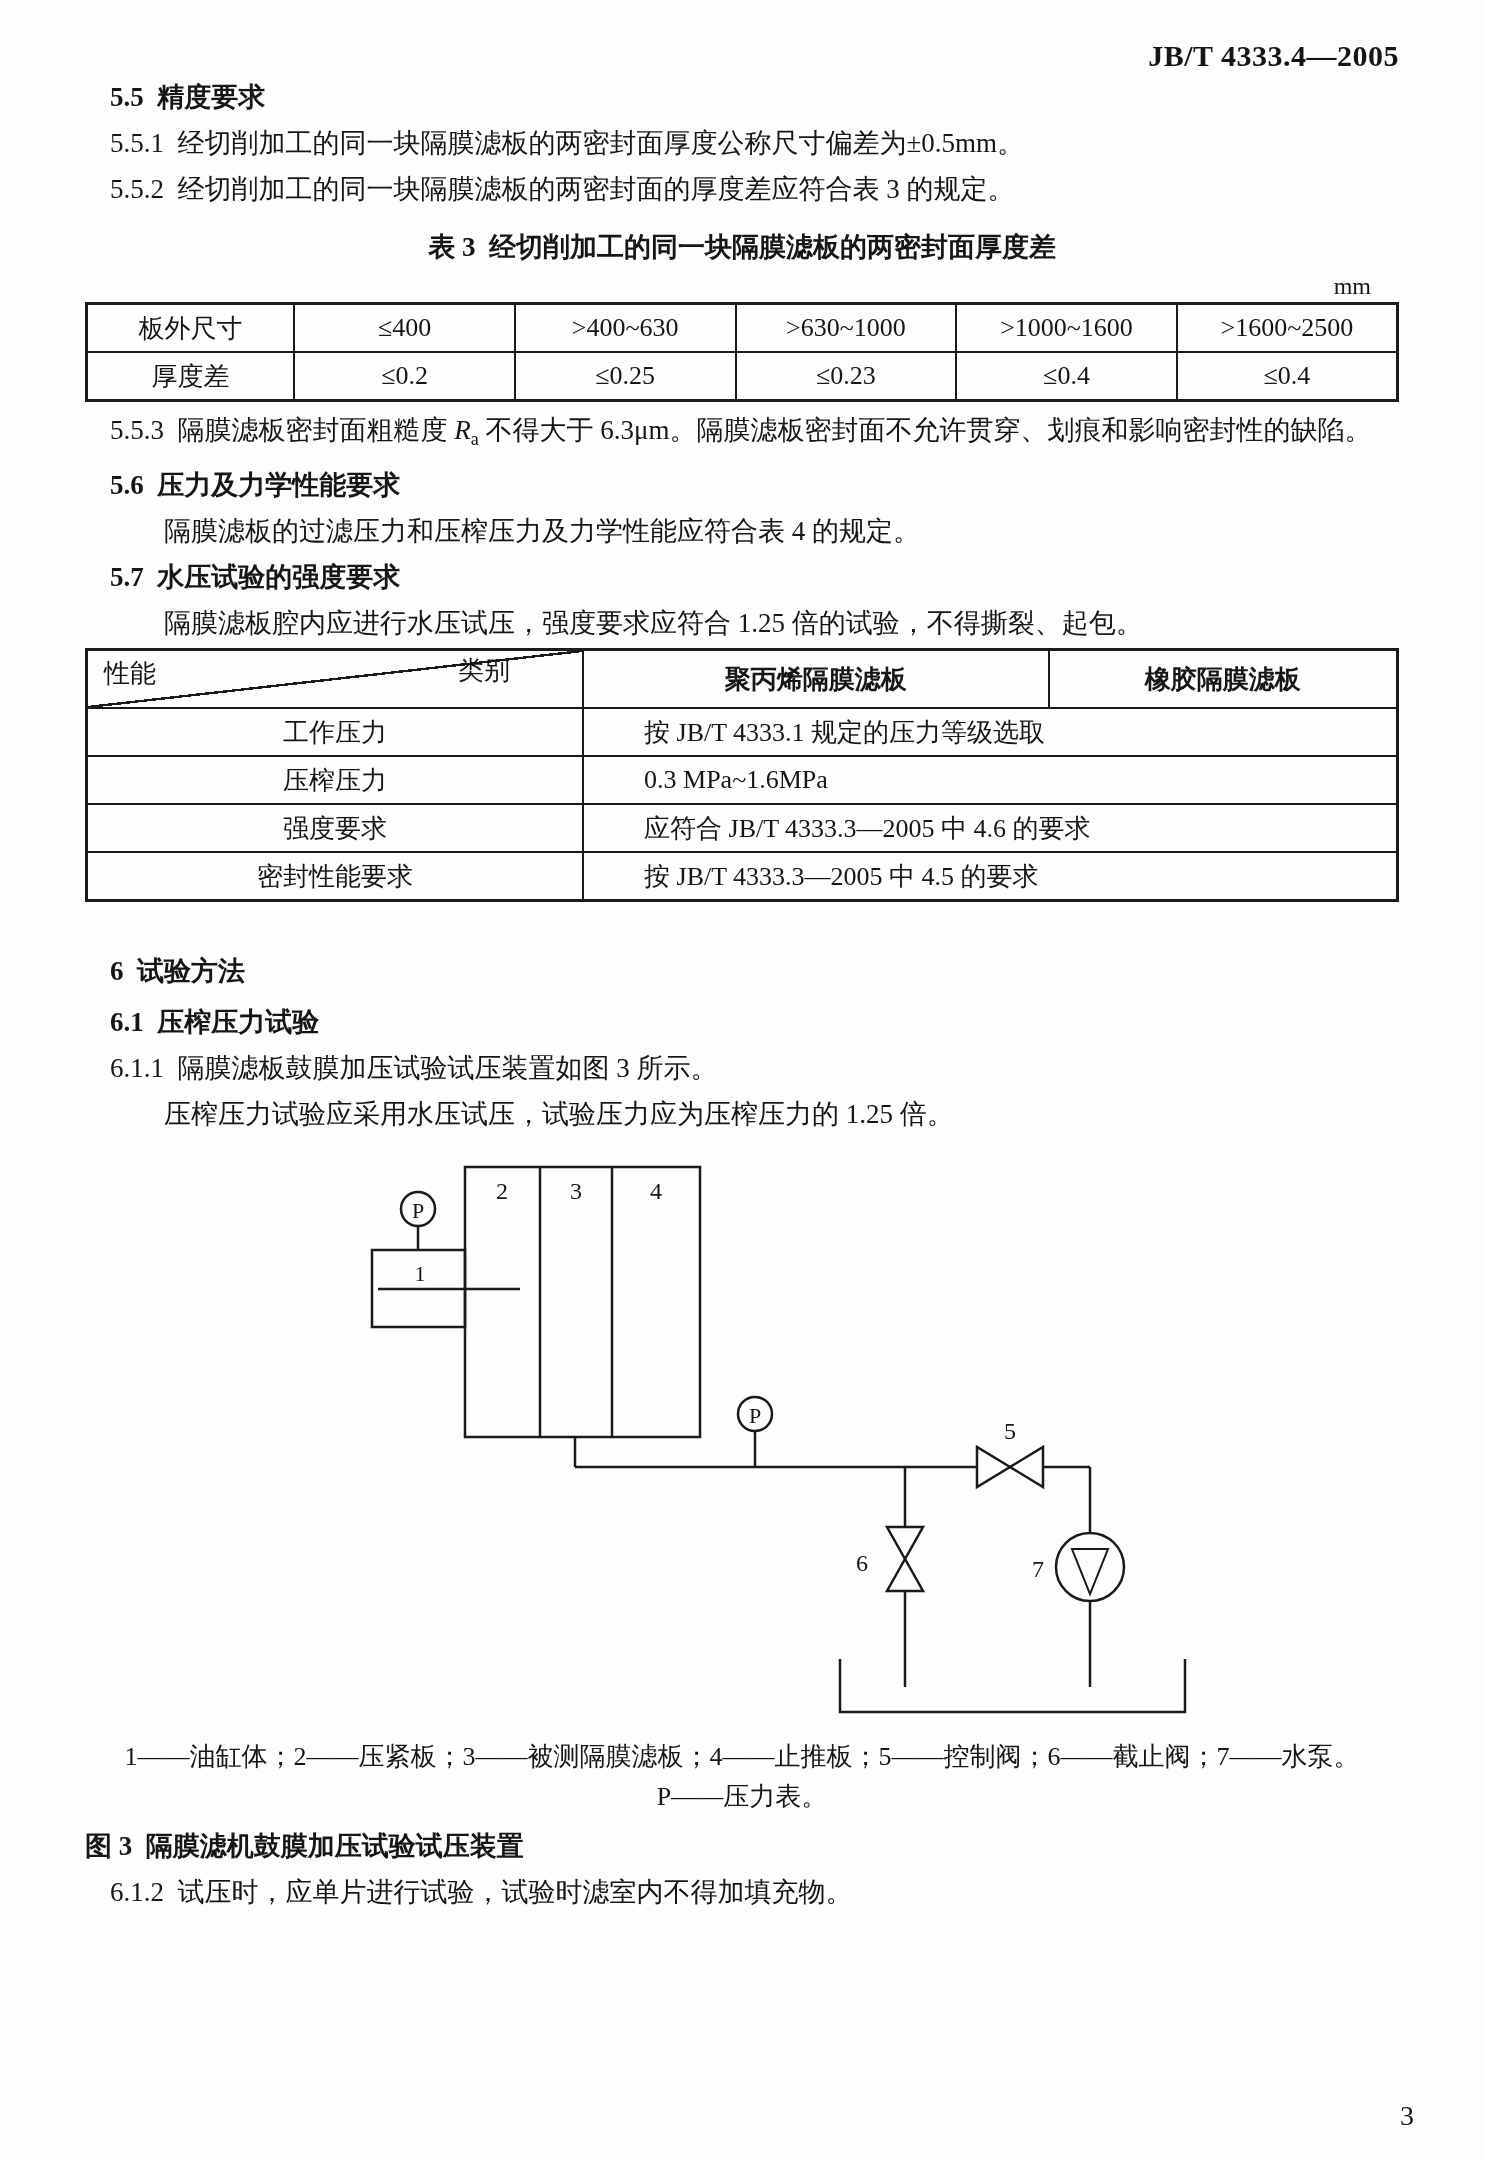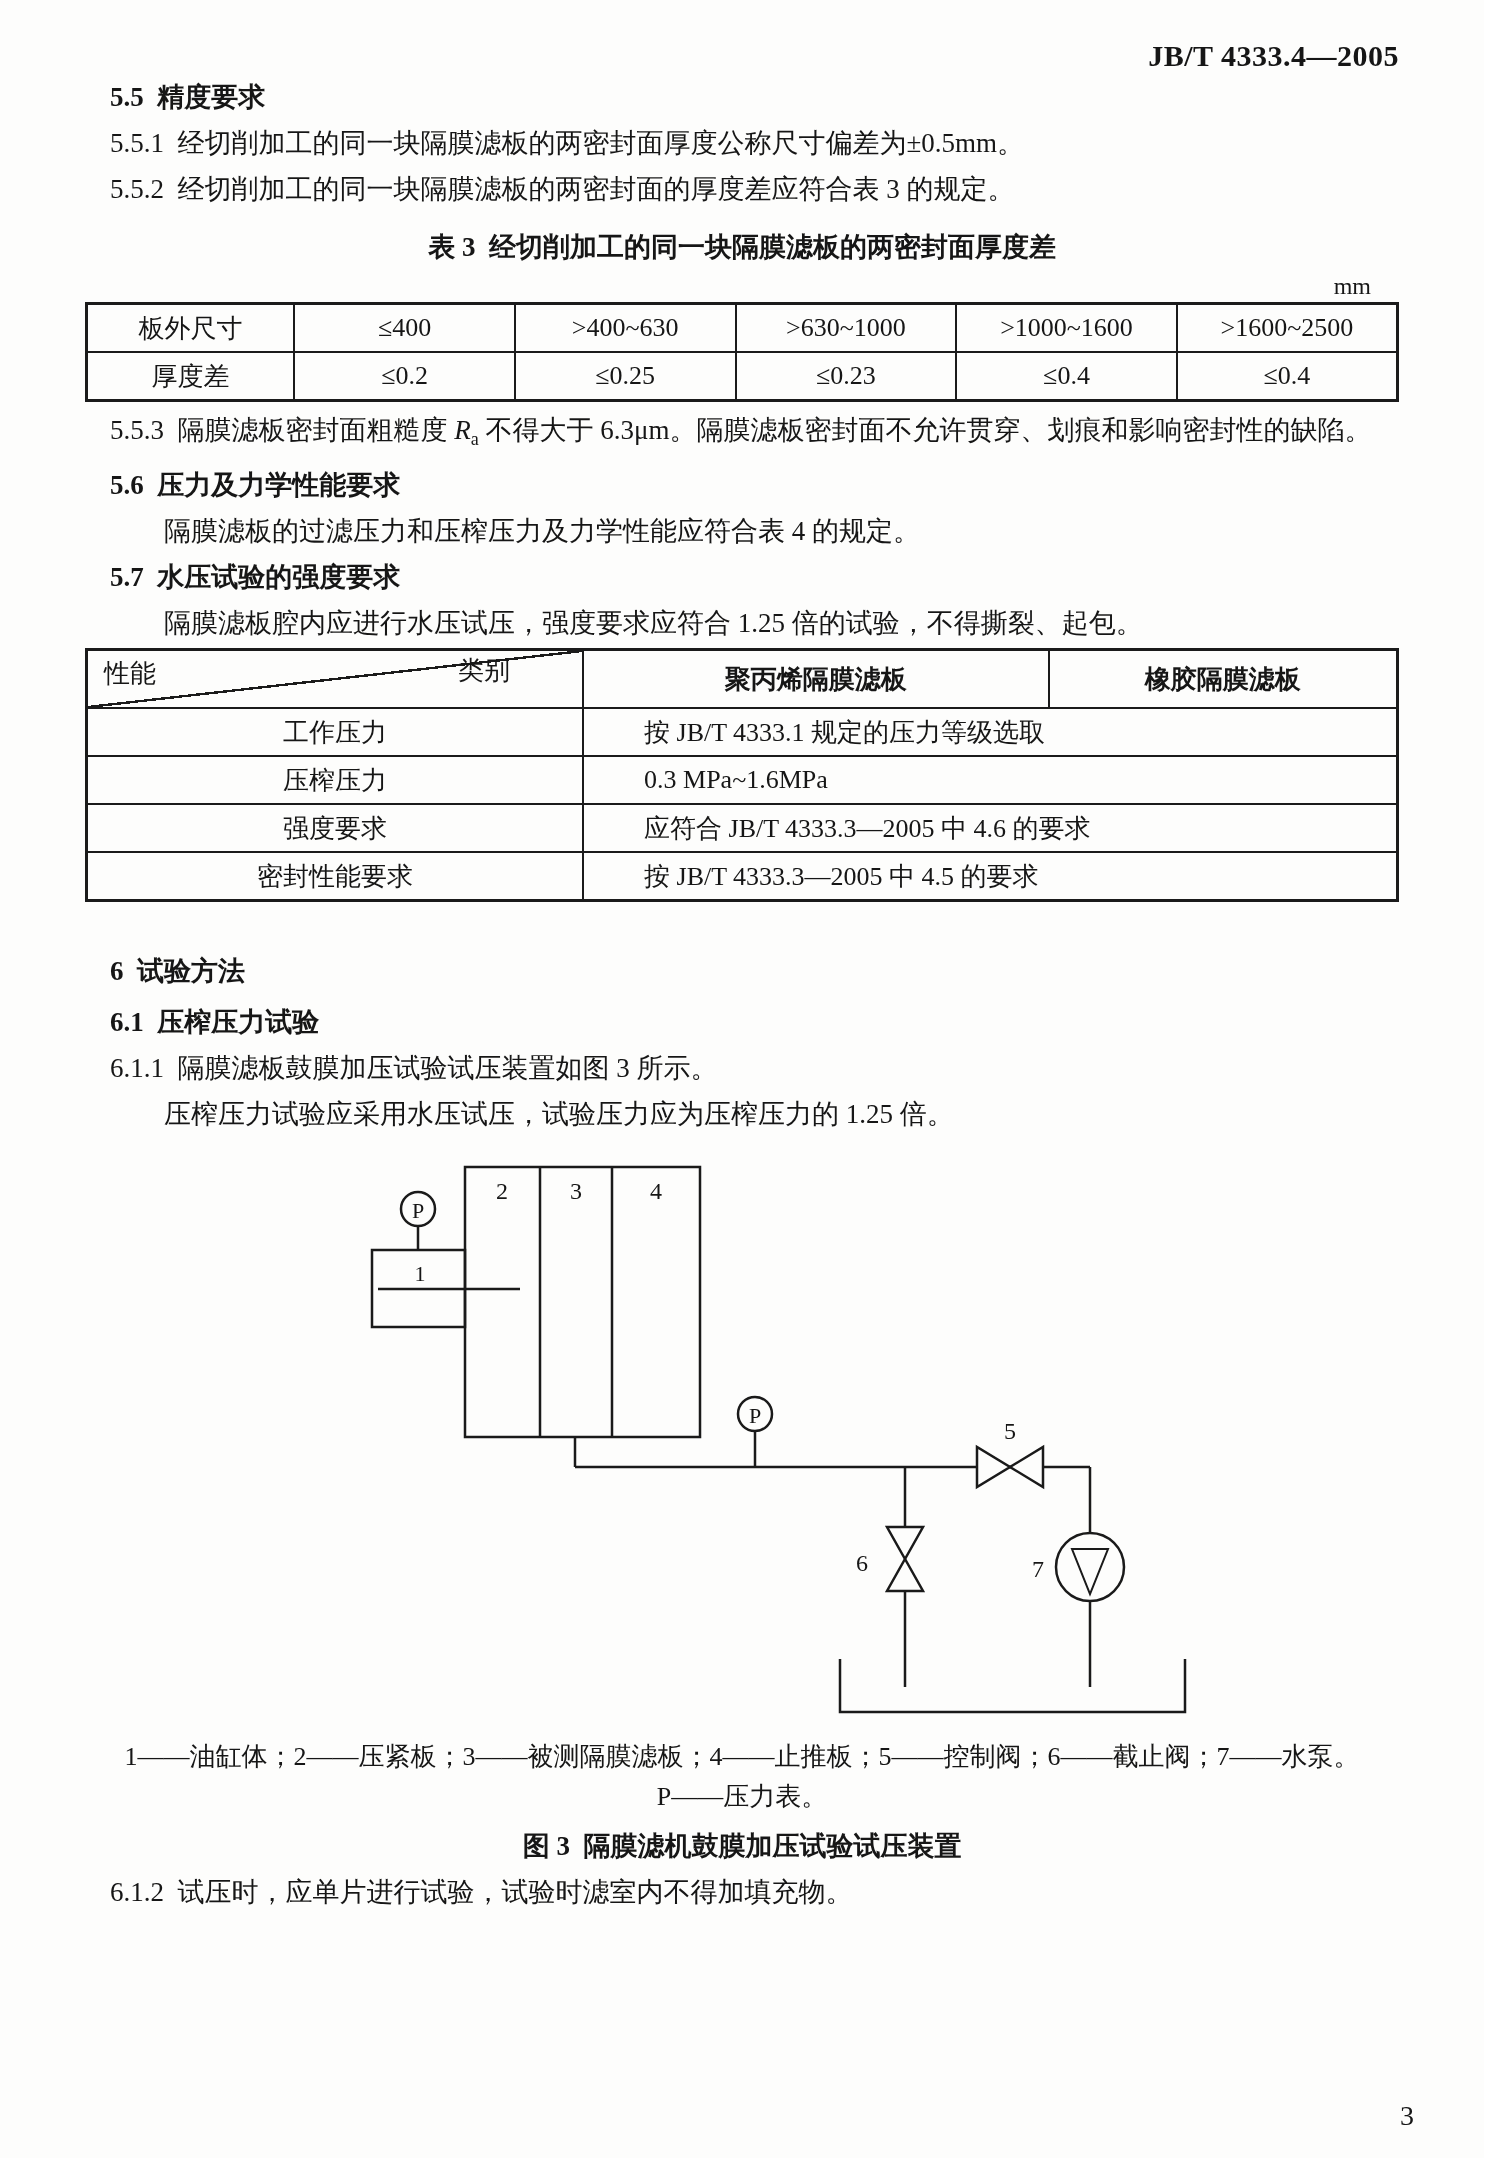--- a/index.html
+++ b/index.html
@@ -61,21 +61,21 @@
   }
   .diag-top{position:absolute;top:2px;right:72px;font-size:26px;}
   .diag-bottom{position:absolute;bottom:16px;left:16px;font-size:26px;}
   .var{font-style:italic;font-family:"Liberation Serif",serif;}
   sub{font-size:18px;}
   .figure-wrap{margin-top:10px;margin-left:275px;height:590px;}
   .legend{
     text-align:center;font-size:26px;line-height:40px;white-space:pre-wrap;
   }
   .fig-caption{
-    text-align:center;font-weight:bold;line-height:46px;margin-top:6px;
+    text-align:left;font-weight:bold;line-height:46px;margin-top:6px;
     white-space:pre-wrap;
   }
   .page-num{
     position:absolute;right:70px;bottom:26px;font-size:28px;
   }
   svg text{font-family:"Liberation Serif","DejaVu Serif",serif;fill:#161616;}
 </style>
 </head>
 <body>
 

